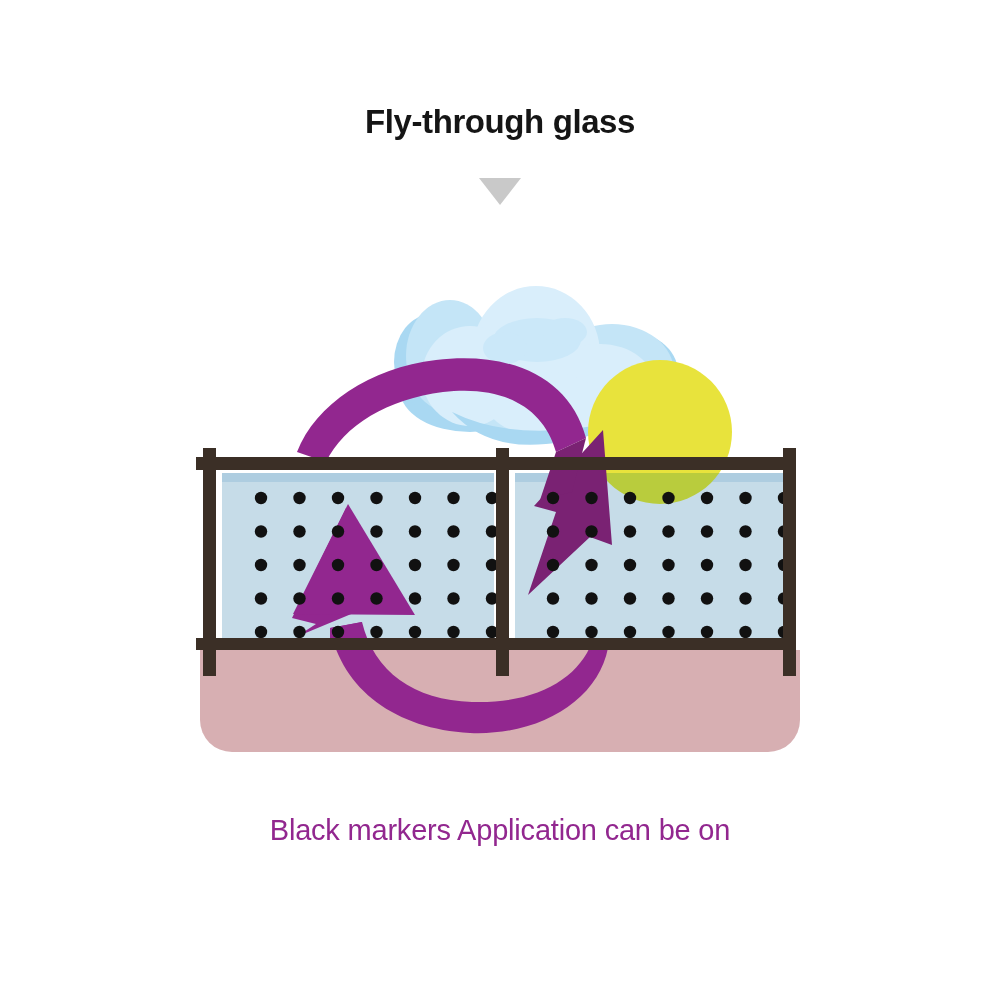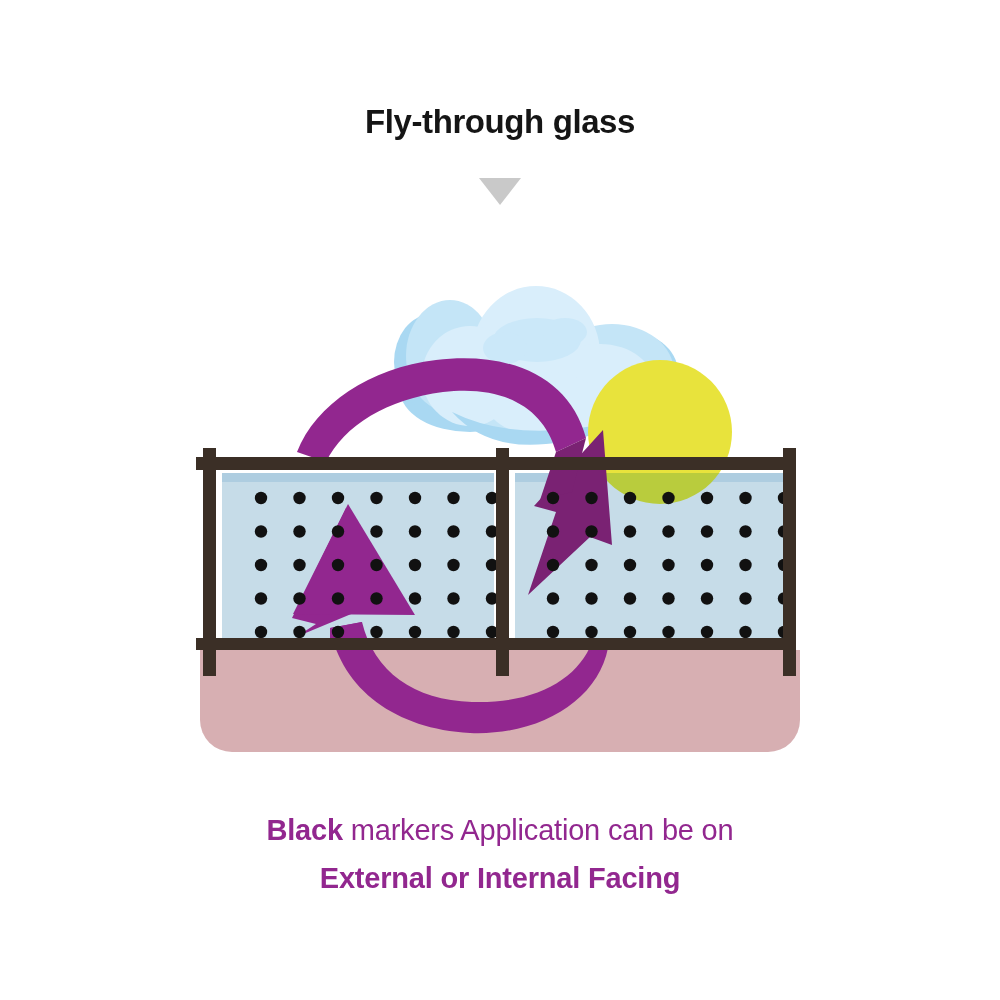--- a/index.html
+++ b/index.html
@@ -63,21 +63,21 @@
     color: #92278f;
     font-family: "Liberation Sans", sans-serif;
   }
   .caption-line1 {
     top: 814px;
     font-size: 29px;
     font-weight: normal;
     letter-spacing: -0.2px;
   }
   .caption-line1 .strong {
-    font-weight: bold;
+    font-weight: normal;
   }
   .caption-line2 {
     top: 862px;
     font-size: 29px;
     font-weight: bold;
     letter-spacing: -0.2px;
   }
 </style>
 </head>
 <body>
@@ -280,15 +280,14 @@
       <rect x="203" y="448" width="13" height="228" fill="#3b2f26"></rect>
       <rect x="496" y="448" width="13" height="228" fill="#3b2f26"></rect>
       <rect x="783" y="448" width="13" height="228" fill="#3b2f26"></rect>
     </g>
 
   </svg>
 
   <div class="caption caption-line1">
     <span class="strong">Black</span><span> markers Application can be on</span>
   </div>
-  <div class="caption caption-line2">External or Internal Facing</div>
 
 </div>
 
 </body></html>

